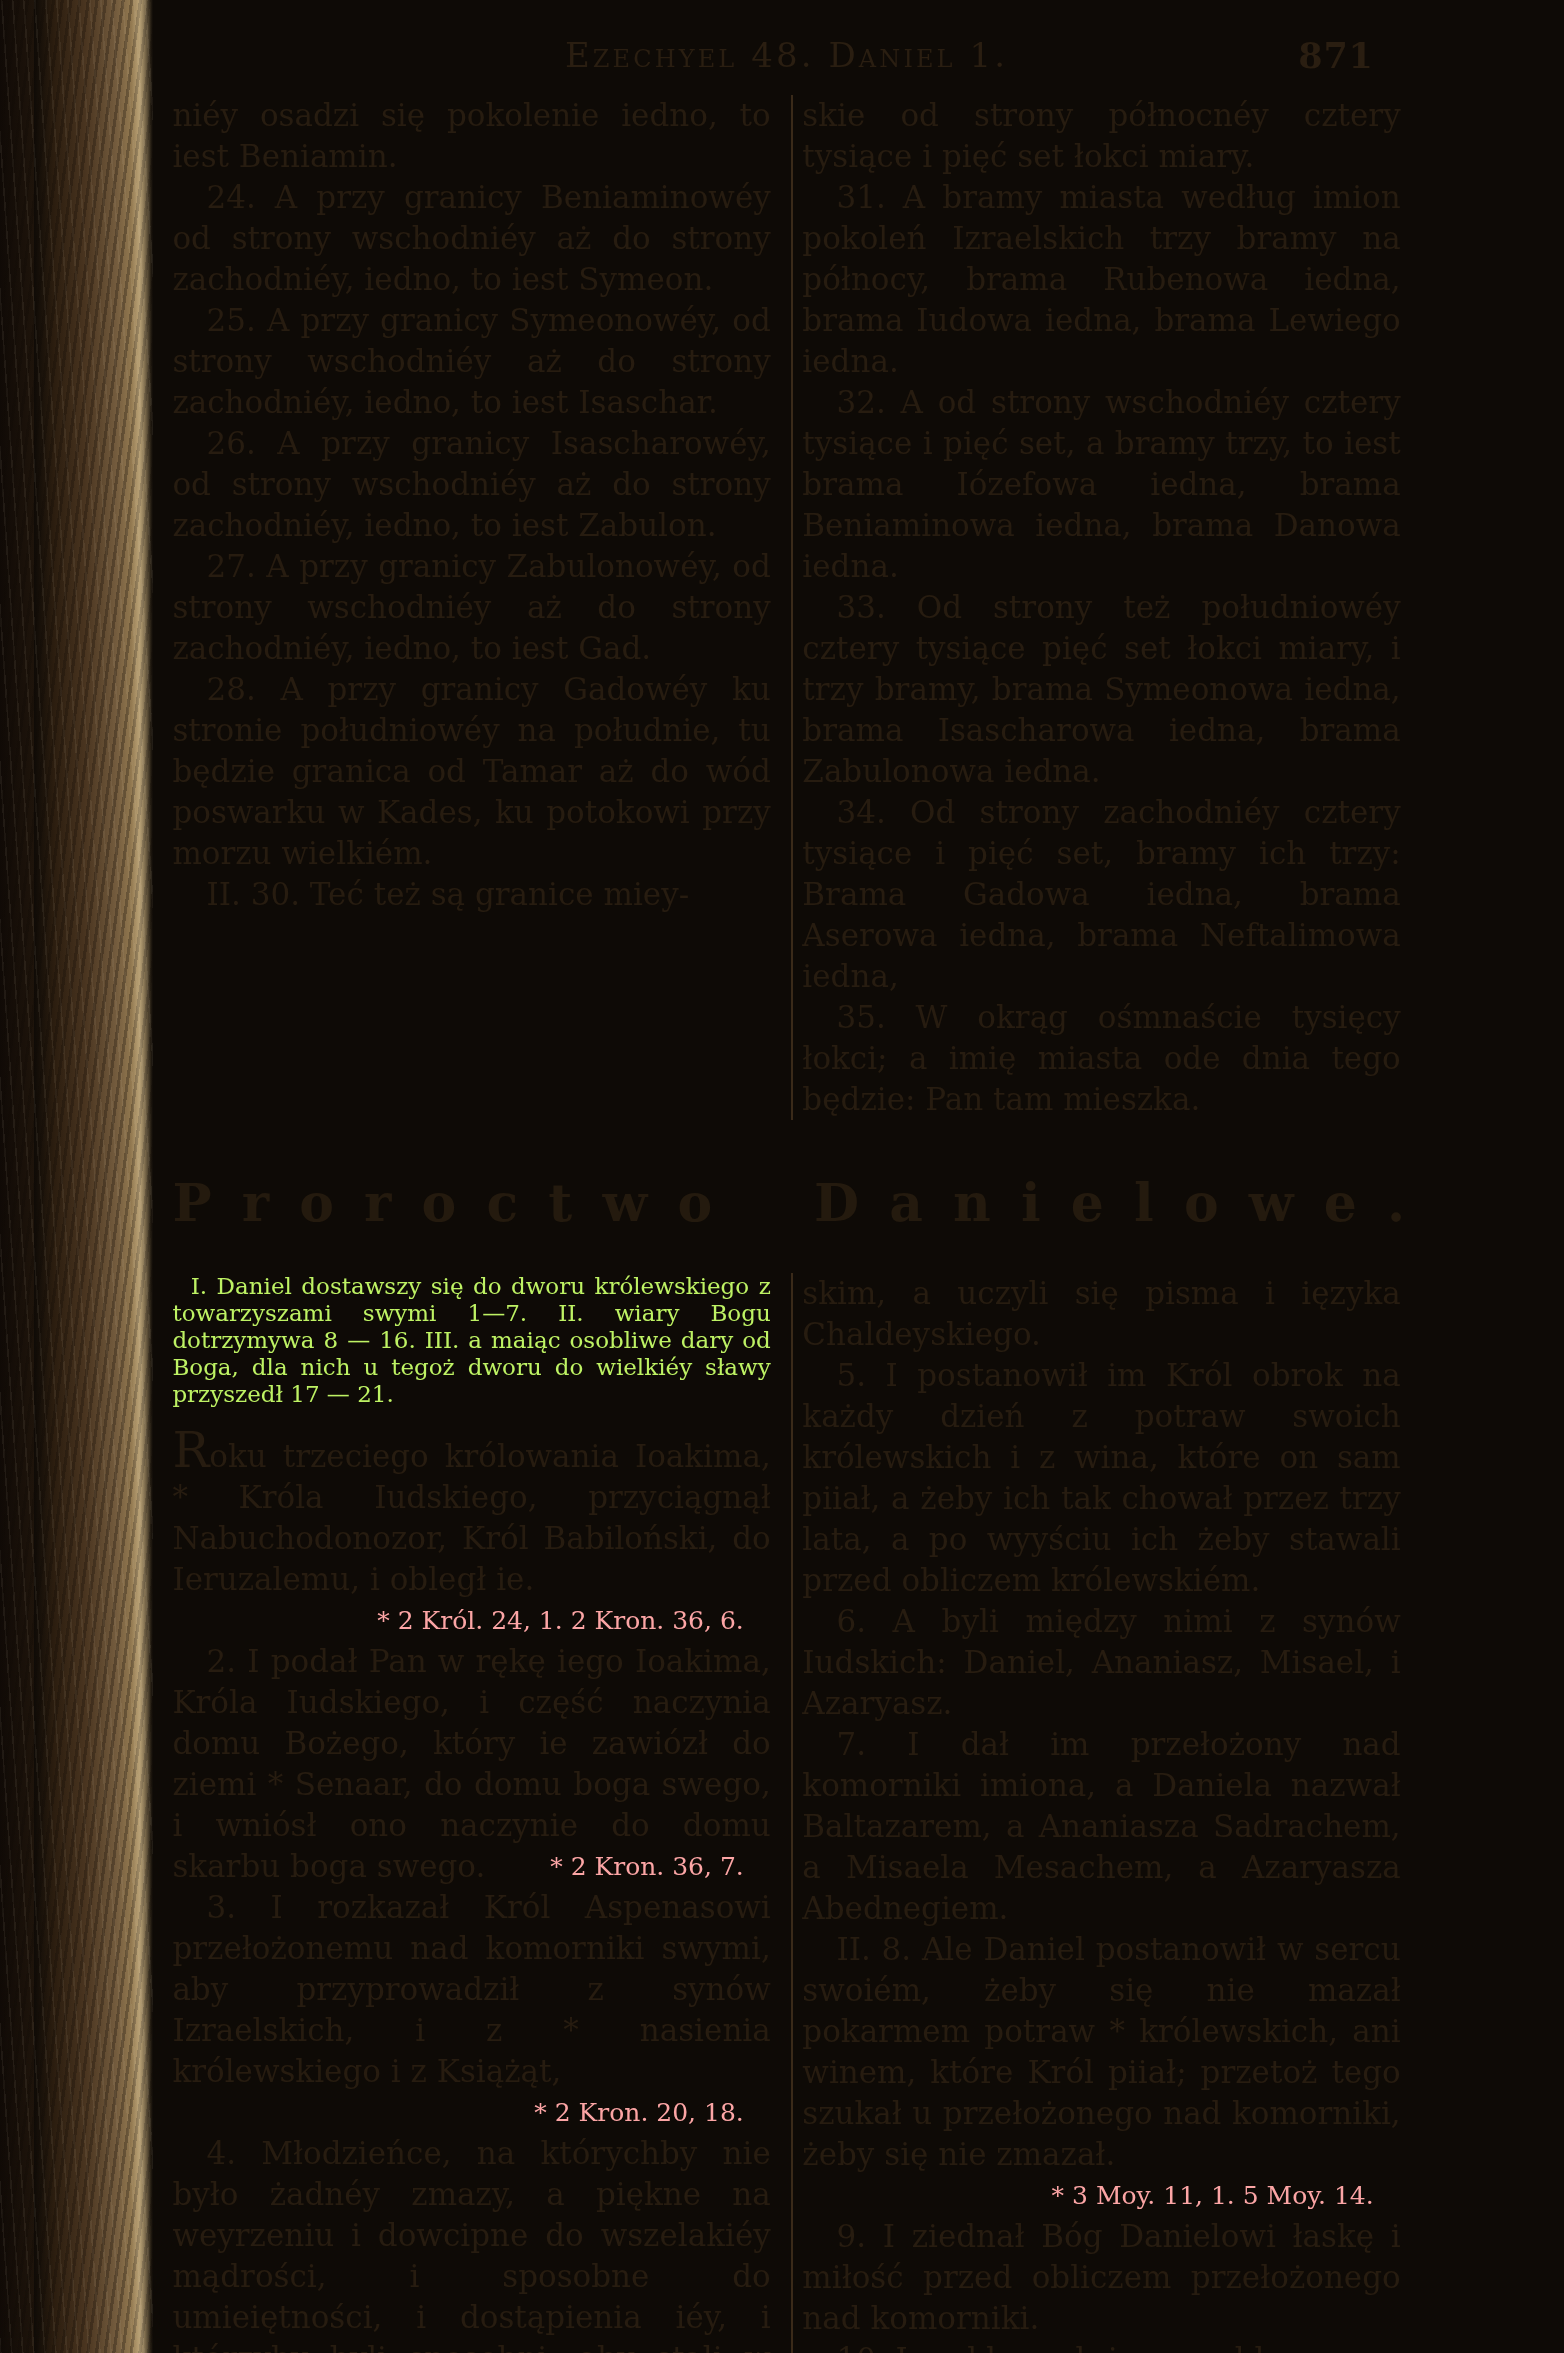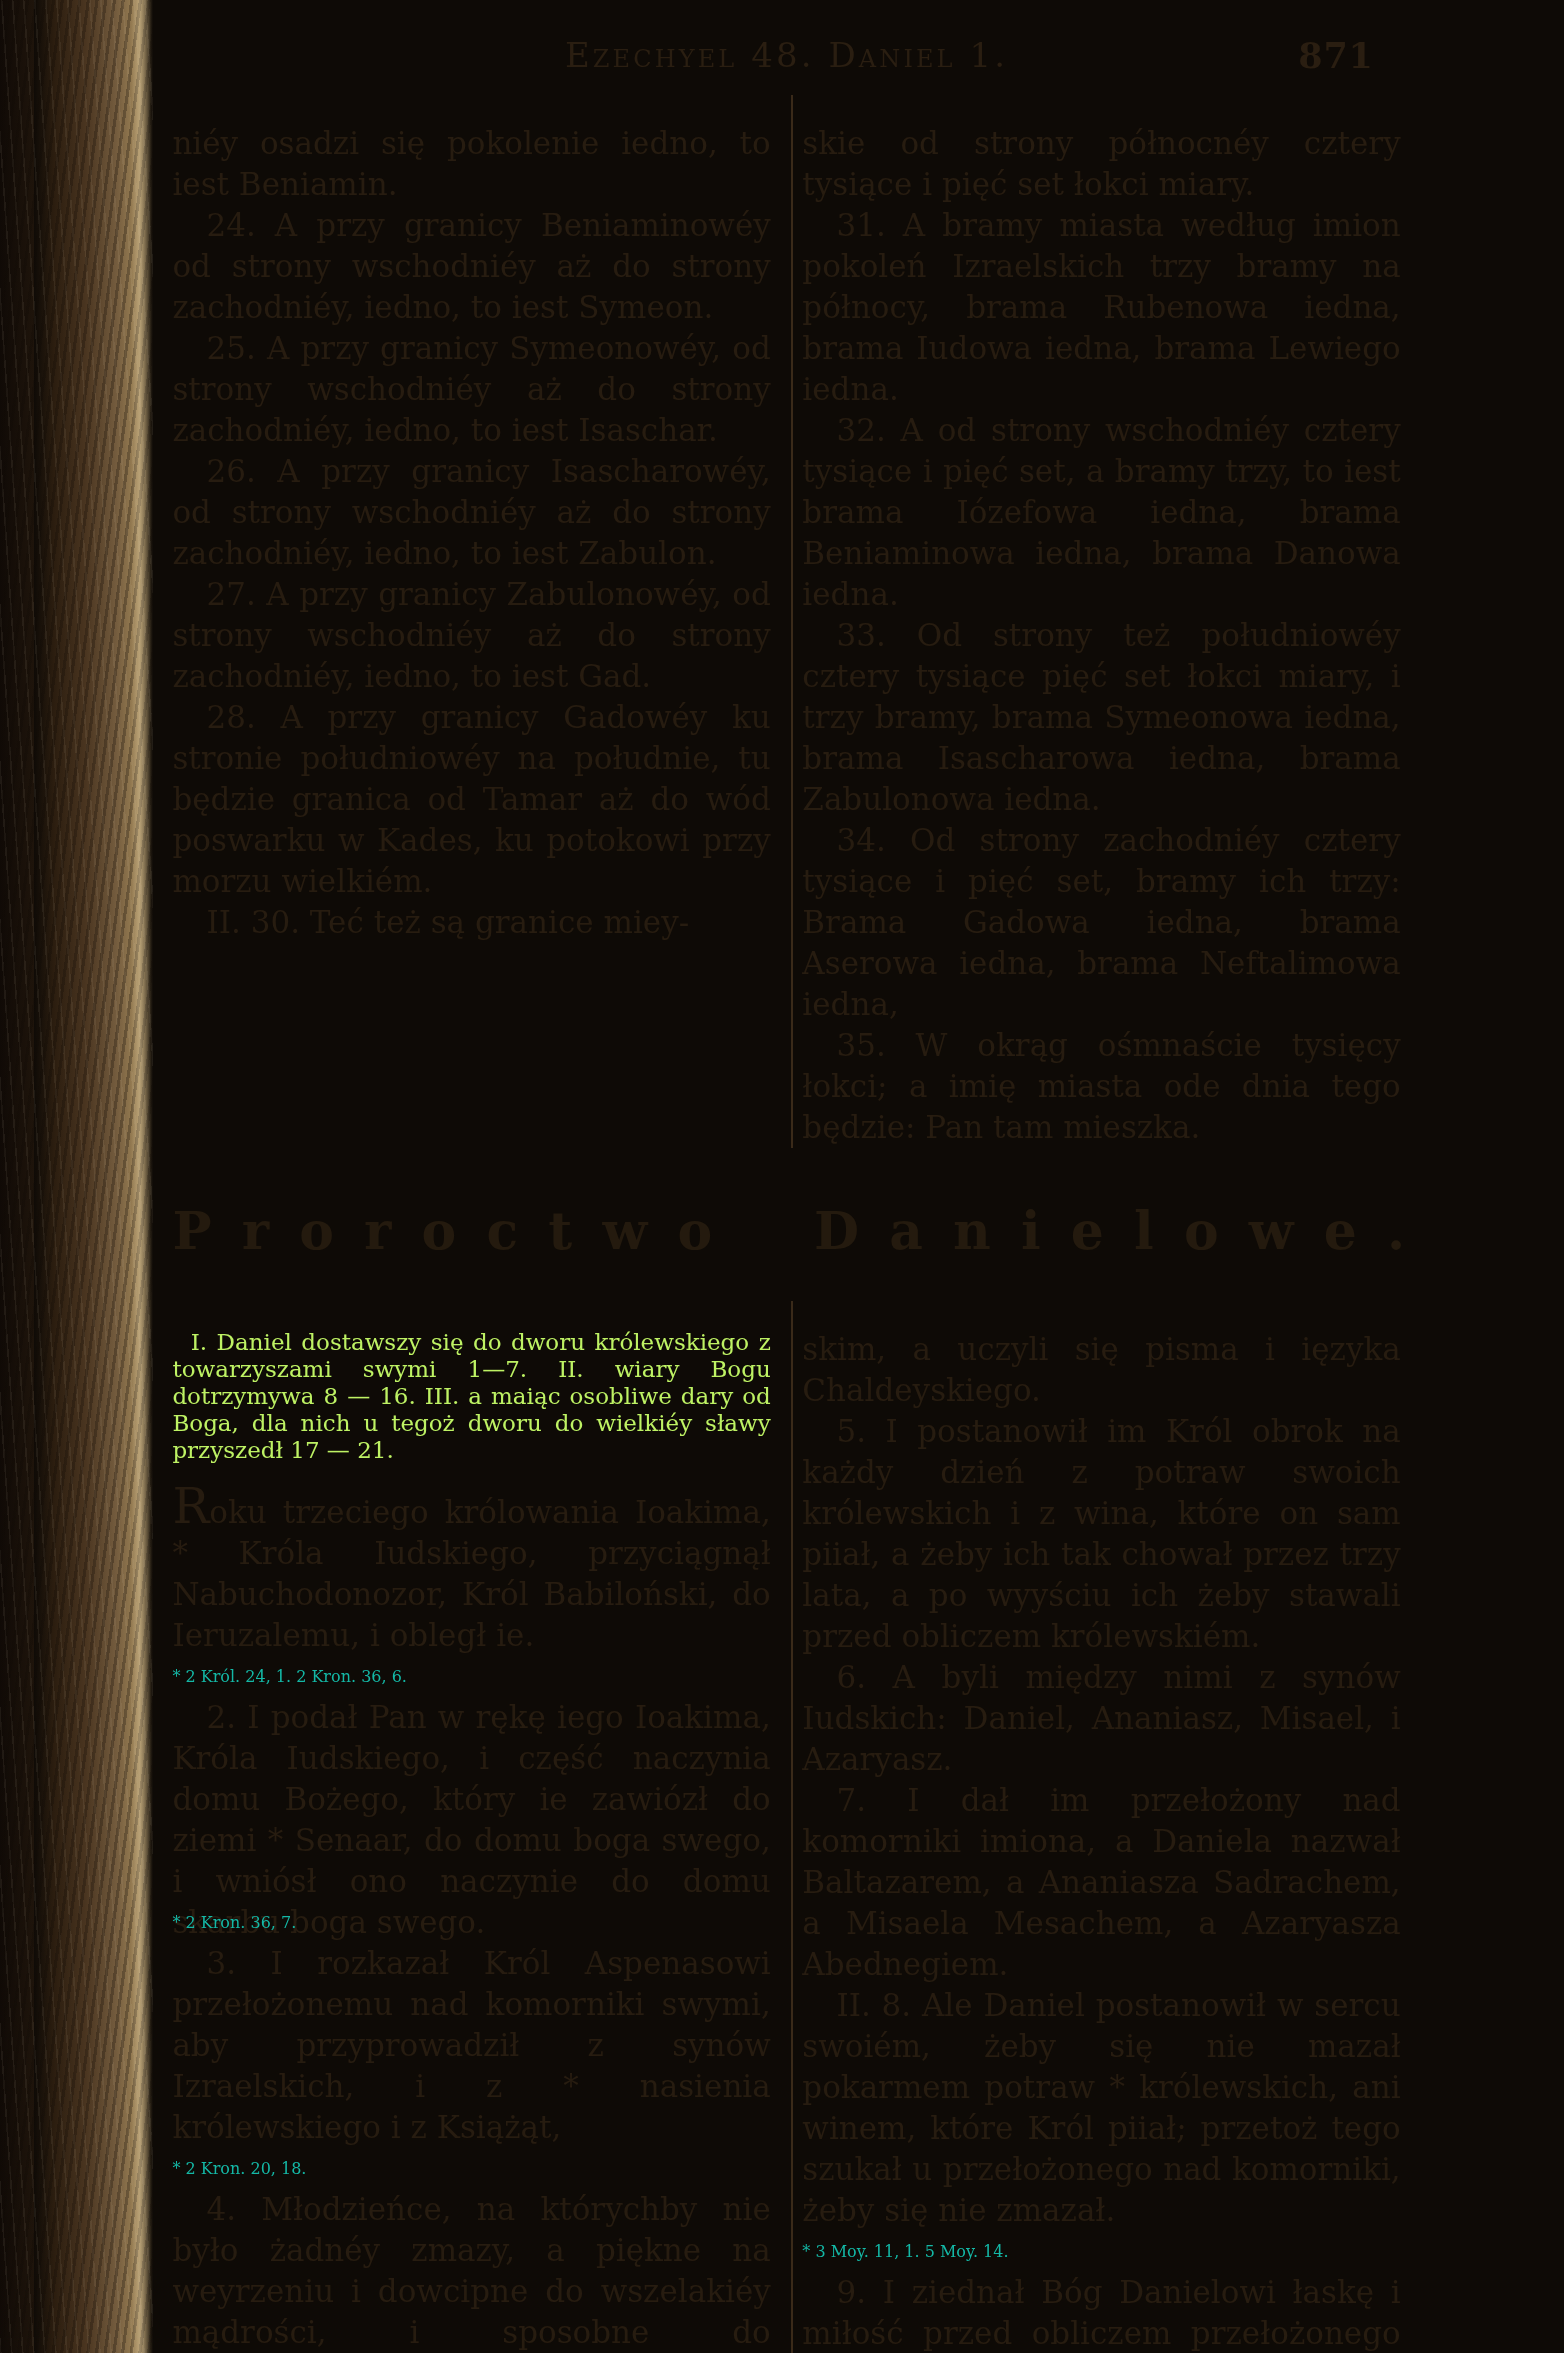--- a/index.html
+++ b/index.html
@@ -37,32 +37,32 @@
     position:relative; text-align:center;
     font-variant:small-caps; font-size:34px; line-height:39px;
     letter-spacing:3.1px; color:#2a1e11;
     margin:0 0 20.3px 0;
   }
   .page-num {
     position:absolute; right:27px; top:0;
     font-variant:normal; font-size:35px; font-weight:bold; letter-spacing:0.8px;
   }
   .cols { display:flex; align-items:stretch; }
-  .col  { flex:1 1 0; min-width:0;margin-top:28px; }
+  .col  { flex:1 1 0; min-width:0; }
   .col.left  { padding-right:20.3px; }
   .col.right { padding-left:9px; }
   .divider { width:2.3px; background:#3a2a19; }
   p { margin:0; font-size:31px; line-height:41px; text-align:justify; color:#271c10; }
   p.verse { text-indent:1.1em; }
   p.cont  { text-indent:0; }
   p.first { text-indent:0; }
   .dropcap { font-size:49px; line-height:41px; }
   .ref {
-    font-size:16px; line-height:41px; 
-    text-indent:0; padding-right:27px; color:#14b8a6;
+    font-size:25px; line-height:41px; text-align:right;
+    text-indent:0; padding-right:27px; color:#fca5a5;
   }
   .ref.overlap { margin-top:-41px; }
   .book-title {
     margin:53px 0 41px 0; text-align:center;
     font-size:52px; line-height:59px; font-weight:bold;
     letter-spacing:0.58em; word-spacing:0.45em;
     color:#241a0e; white-space:nowrap;
   }
   .chapter-heading {
     margin:0 0 19px 0; text-align:center;

